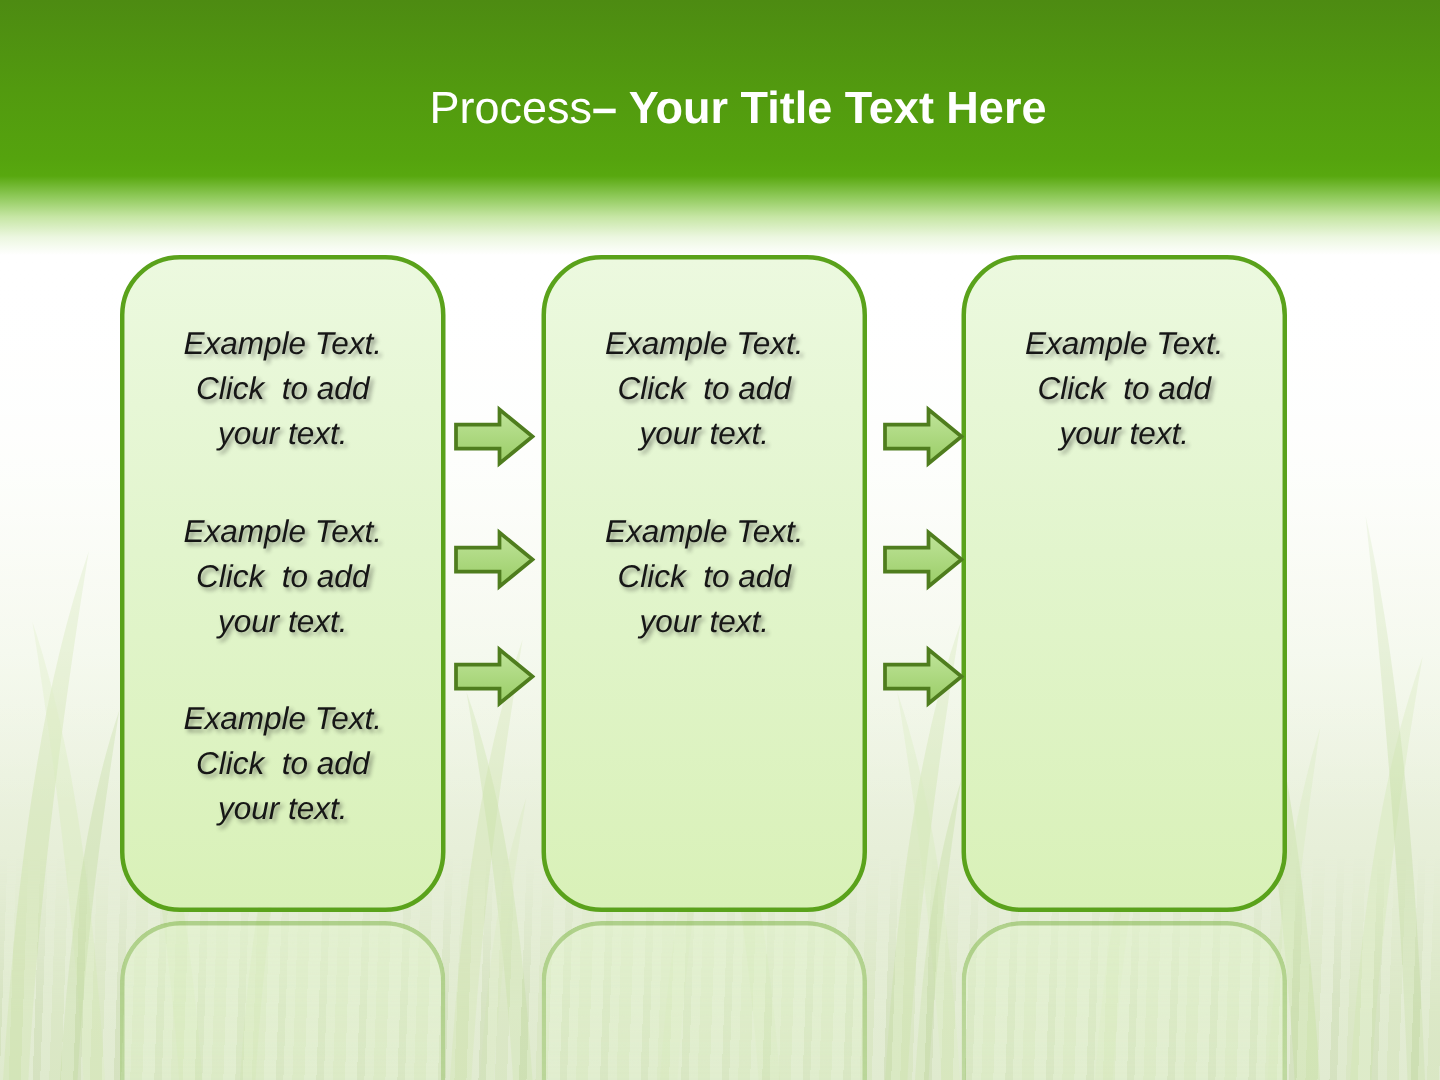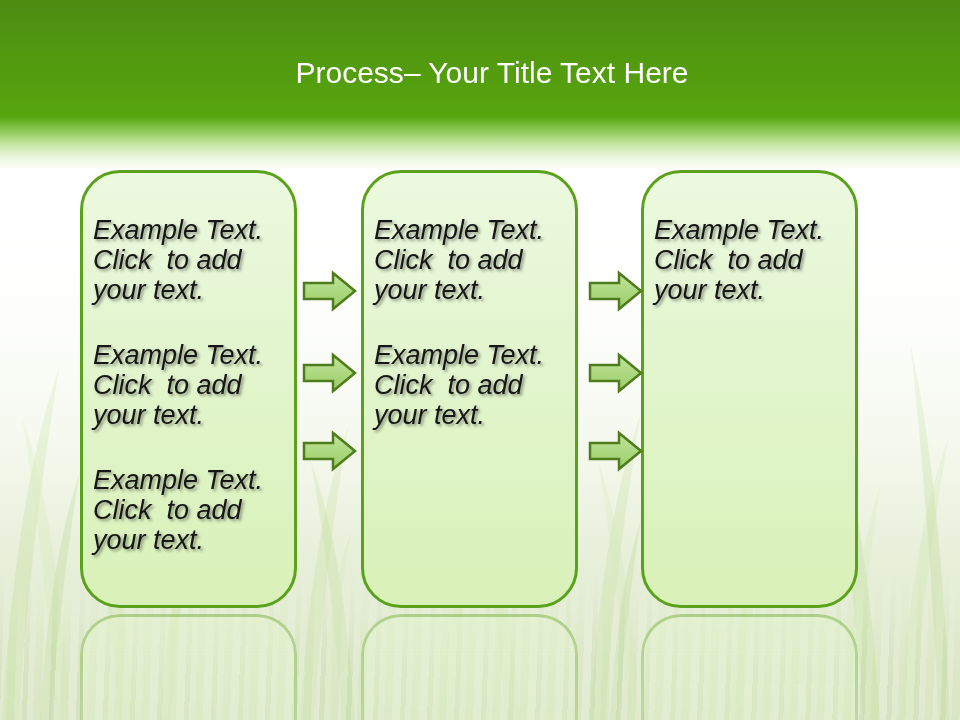--- a/index.html
+++ b/index.html
@@ -6,43 +6,43 @@
   body{font-family:"Liberation Sans",sans-serif;background:#ffffff;}
   .slide{position:relative;width:960px;height:720px;overflow:hidden;background:#ffffff;}
 
   
   .header{position:absolute;top:0;left:0;width:960px;height:170px;
     background:linear-gradient(180deg,#4d8b12 0%,#529a0f 35%,#55a30e 62%,#58a80f 69%,
       #8ec959 77%,#c6e6a4 85%,#ecf7e0 93%,#ffffff 100%);}
   .title-line{position:absolute;top:55px;left:0;width:960px;text-align:center;
     padding-left:24px;box-sizing:border-box;color:#ffffff;font-size:30px;line-height:36px;}
   .title-bold{font-weight:400;}
-  .title-rest{font-weight:400;}
+  .title-rest{font-weight:700;}
 
   
   .grass-zone{position:absolute;top:170px;left:0;width:960px;height:550px;
     background:linear-gradient(180deg,#ffffff 0%,#fbfdf8 22%,#f2f7e9 48%,#e7efd9 72%,#dfe9cf 100%);}
   .grass-zone svg{position:absolute;top:0;left:0;}
   .grass-streaks{position:absolute;bottom:0;left:0;width:960px;height:150px;opacity:.5;
     background:repeating-linear-gradient(92deg,
       rgba(186,208,152,.55) 0 5px, rgba(226,239,206,.45) 5px 11px,
       rgba(203,224,168,.55) 11px 19px, rgba(234,243,218,.45) 19px 27px);
     -webkit-mask-image:linear-gradient(180deg,transparent 0%,#000 70%);
     mask-image:linear-gradient(180deg,transparent 0%,#000 70%);}
   .grass-fade{position:absolute;top:0;left:0;width:960px;height:550px;
     background:linear-gradient(180deg,#ffffff 0%,rgba(255,255,255,.85) 14%,
       rgba(255,255,255,.4) 38%,rgba(255,255,255,0) 68%);}
 
   
   .pbox{position:absolute;top:170px;width:217px;height:438px;box-sizing:border-box;
     border:3px solid #5aa21b;border-radius:40px;padding:42px 10px 0 10px;
     background:linear-gradient(180deg,#ecf9df 0%,#e2f5cd 45%,#d9f1b8 100%);}
   .pbox-1{left:80px;} .pbox-2{left:361px;} .pbox-3{left:641px;}
-  .pbox p{margin:0 0 35px 0;text-align:left;font-style:italic;
-    font-size:27px;line-height:30px;color:#161616;
+  .pbox p{margin:0 0 35px 0;text-align:center;font-style:italic;
+    font-size:21px;line-height:30px;color:#161616;
     text-shadow:2px 2px 3px rgba(30,30,30,.45);}
   .pbox .line{display:block;white-space:pre;}
 
   
   .reflection{position:absolute;top:614px;width:217px;height:438px;box-sizing:border-box;
     border:3px solid rgba(104,166,40,.5);border-radius:40px;
     background:linear-gradient(180deg,rgba(226,244,204,.6),rgba(226,244,204,.25));
     -webkit-mask-image:linear-gradient(180deg,rgba(0,0,0,.85) 0%,rgba(0,0,0,.3) 45%,transparent 78%);
     mask-image:linear-gradient(180deg,rgba(0,0,0,.85) 0%,rgba(0,0,0,.3) 45%,transparent 78%);}
   .refl-1{left:80px;} .refl-2{left:361px;} .refl-3{left:641px;}

